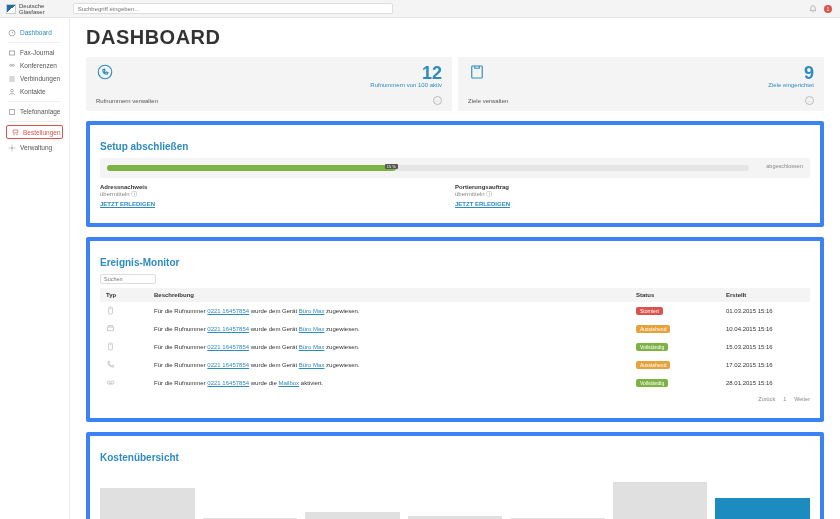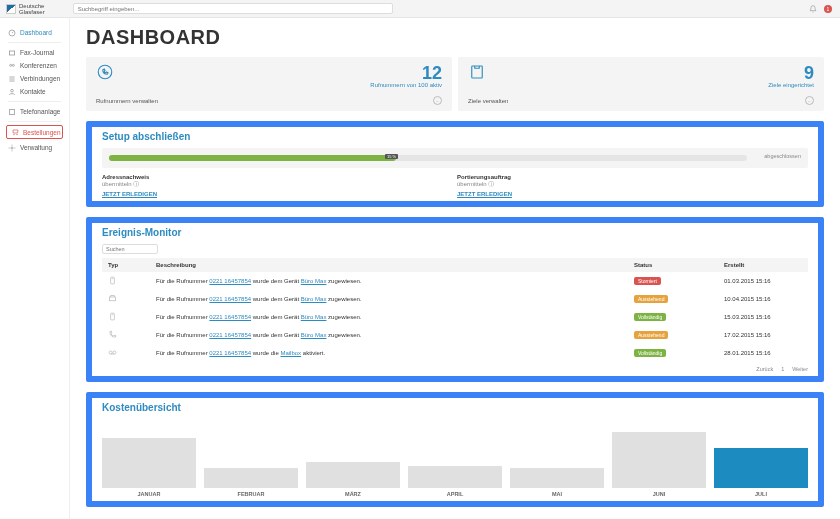--- a/index.html
+++ b/index.html
@@ -26,21 +26,21 @@
 
   .stats{display:flex;gap:6px;margin-bottom:10px}
   .stat{flex:1;background:#f4f4f4;border-radius:2px;padding:6px 10px;position:relative}
   .stat-head{display:flex;justify-content:space-between;align-items:flex-start}
   .stat-ico{width:18px;height:18px;color:#2e8bc0;stroke:#2e8bc0}
   .stat-num{font-size:18px;font-weight:700;color:#2e8bc0;text-align:right}
   .stat-sub{font-size:6px;color:#2e8bc0;text-align:right;margin-top:-2px}
   .stat-foot{display:flex;justify-content:space-between;align-items:center;margin-top:8px;font-size:6px;color:#555}
   .circle-ico{width:9px;height:9px;border:1px solid #bbb;border-radius:50%;display:flex;align-items:center;justify-content:center;font-size:5px;color:#bbb}
 
-  .panel{border:6px solid #3b82f6;border-radius:2px;padding:4px 10px;margin-bottom:10px}
+  .panel{border:4px solid #3b82f6;border-radius:2px;padding:16px 10px;margin-bottom:10px}
   .panel h2{font-size:10px;font-weight:700;color:#2e8bc0;margin-bottom:6px}
 
   .progress-wrap{background:#f4f4f4;border-radius:2px;padding:7px;margin-bottom:6px}
   .progress{height:6px;background:#e5e5e5;border-radius:3px;position:relative;overflow:visible}
   .progress-fill{height:100%;background:#7cb342;border-radius:3px;position:relative}
   .progress-label{position:absolute;right:-2px;top:-1px;background:#555;color:#fff;font-size:4px;padding:0 2px;border-radius:1px}
   .progress-end{position:absolute;right:-54px;top:-2px;font-size:5.5px;color:#888}
   .progress{margin-right:54px}
 
   .setup-cols{display:flex;gap:40px;font-size:6px}

